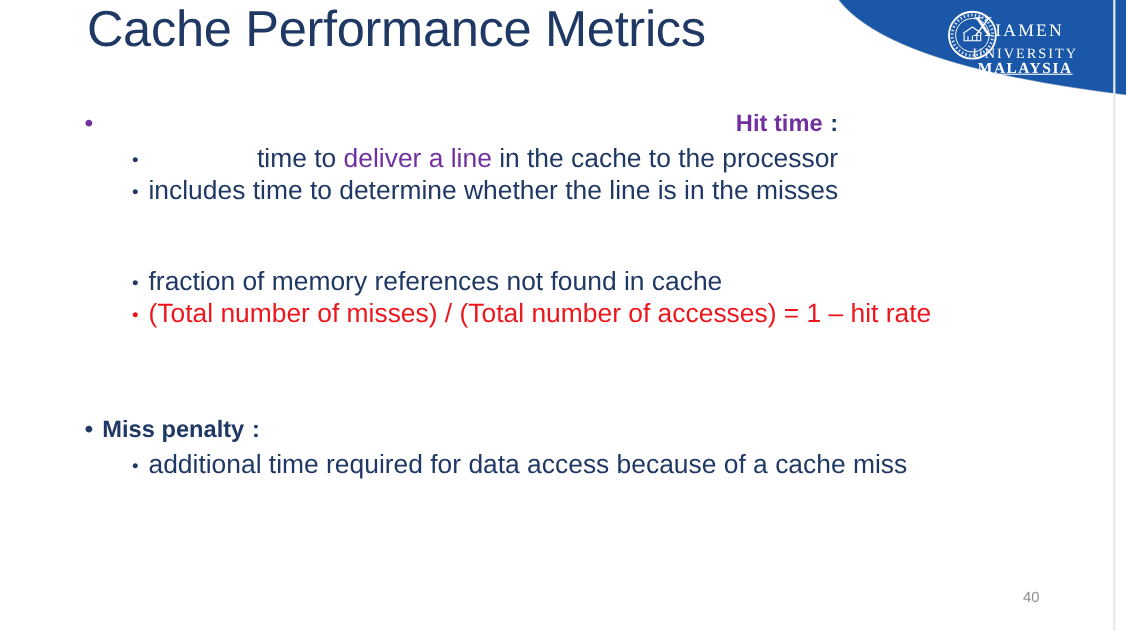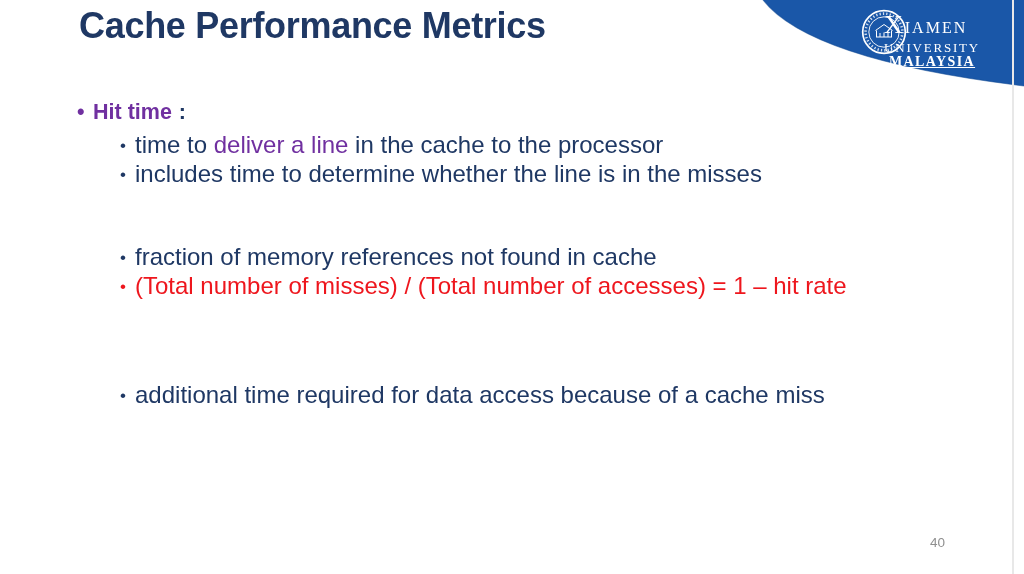--- a/index.html
+++ b/index.html
@@ -20,41 +20,41 @@
     font-family:"Liberation Serif","DejaVu Serif",serif;
   }
   .l1{font-size:16px;letter-spacing:2px;line-height:26px;white-space:nowrap;}
   .bigX{font-size:26px;}
   .l2{font-size:13px;letter-spacing:1.8px;line-height:13px;margin-top:0px;white-space:nowrap;}
   .l3{font-size:14px;letter-spacing:1.4px;line-height:13px;margin-top:1px;text-align:center;font-weight:bold;white-space:nowrap;text-decoration:underline;}
 
   
   .title{
     position:absolute;left:79px;top:2px;margin:0;
-    font-size:36px;font-weight:700;color:var(--navy);letter-spacing:-0.3px;
+    font-size:46px;font-weight:400;color:var(--navy);letter-spacing:-0.3px;
     line-height:48px;white-space:nowrap;
   }
 
   
   .section{position:absolute;left:93px;white-space:nowrap;}
   .heading{position:relative;font-size:21.5px;font-weight:700;line-height:28px;}
   .heading::before{content:"\2022";position:absolute;left:-16px;top:0;}
   .heading.purple{color:var(--purple);}
   .heading.red{color:var(--red);}
   .heading.navy{color:var(--navy);}
   .colon{margin-left:7px;}
   .items{margin-top:4px;}
   .item{position:relative;margin-left:42px;font-size:24px;line-height:29px;color:var(--navy);}
   .item::before{content:"\2022";position:absolute;left:-15px;top:1px;font-size:17px;}
   .item.red-item{color:var(--red);}
   span.purple{color:var(--purple);}
   span.navy{color:var(--navy);}
   span.red{color:var(--red);}
 
-  #section-hit-time{top:98px;}
+  #section-hit-time{top:98px;text-align:right;}
   #section-miss-rate{top:238px;}
   #section-miss-penalty{top:376px;}
 
   .page-number{
     position:absolute;left:930px;top:535px;
     font-size:13.5px;color:var(--page-gray);
   }
   .edge-line{
     position:absolute;left:1012px;top:0;width:2px;height:574px;
     background:#e8e8e8;
@@ -97,20 +97,21 @@
   </div>
 
   <div class="section" id="section-miss-rate">
     <div class="items">
       <div class="item"><span class="navy">fraction of memory references not found in cache</span></div>
       <div class="item red-item"><span class="red">(Total number of misses) / (Total number of accesses) = 1 – hit rate</span></div>
     </div>
   </div>
 
   <div class="section" id="section-miss-penalty">
+    <div class="heading navy"><span>Miss penalty</span><span class="colon navy">:</span></div>
     <div class="items">
       <div class="item"><span class="navy">additional time required for data access because of a cache miss</span></div>
     </div>
   </div>
 
   <div class="page-number">40</div>
 
   <div class="edge-line"></div>
 
 </div>

